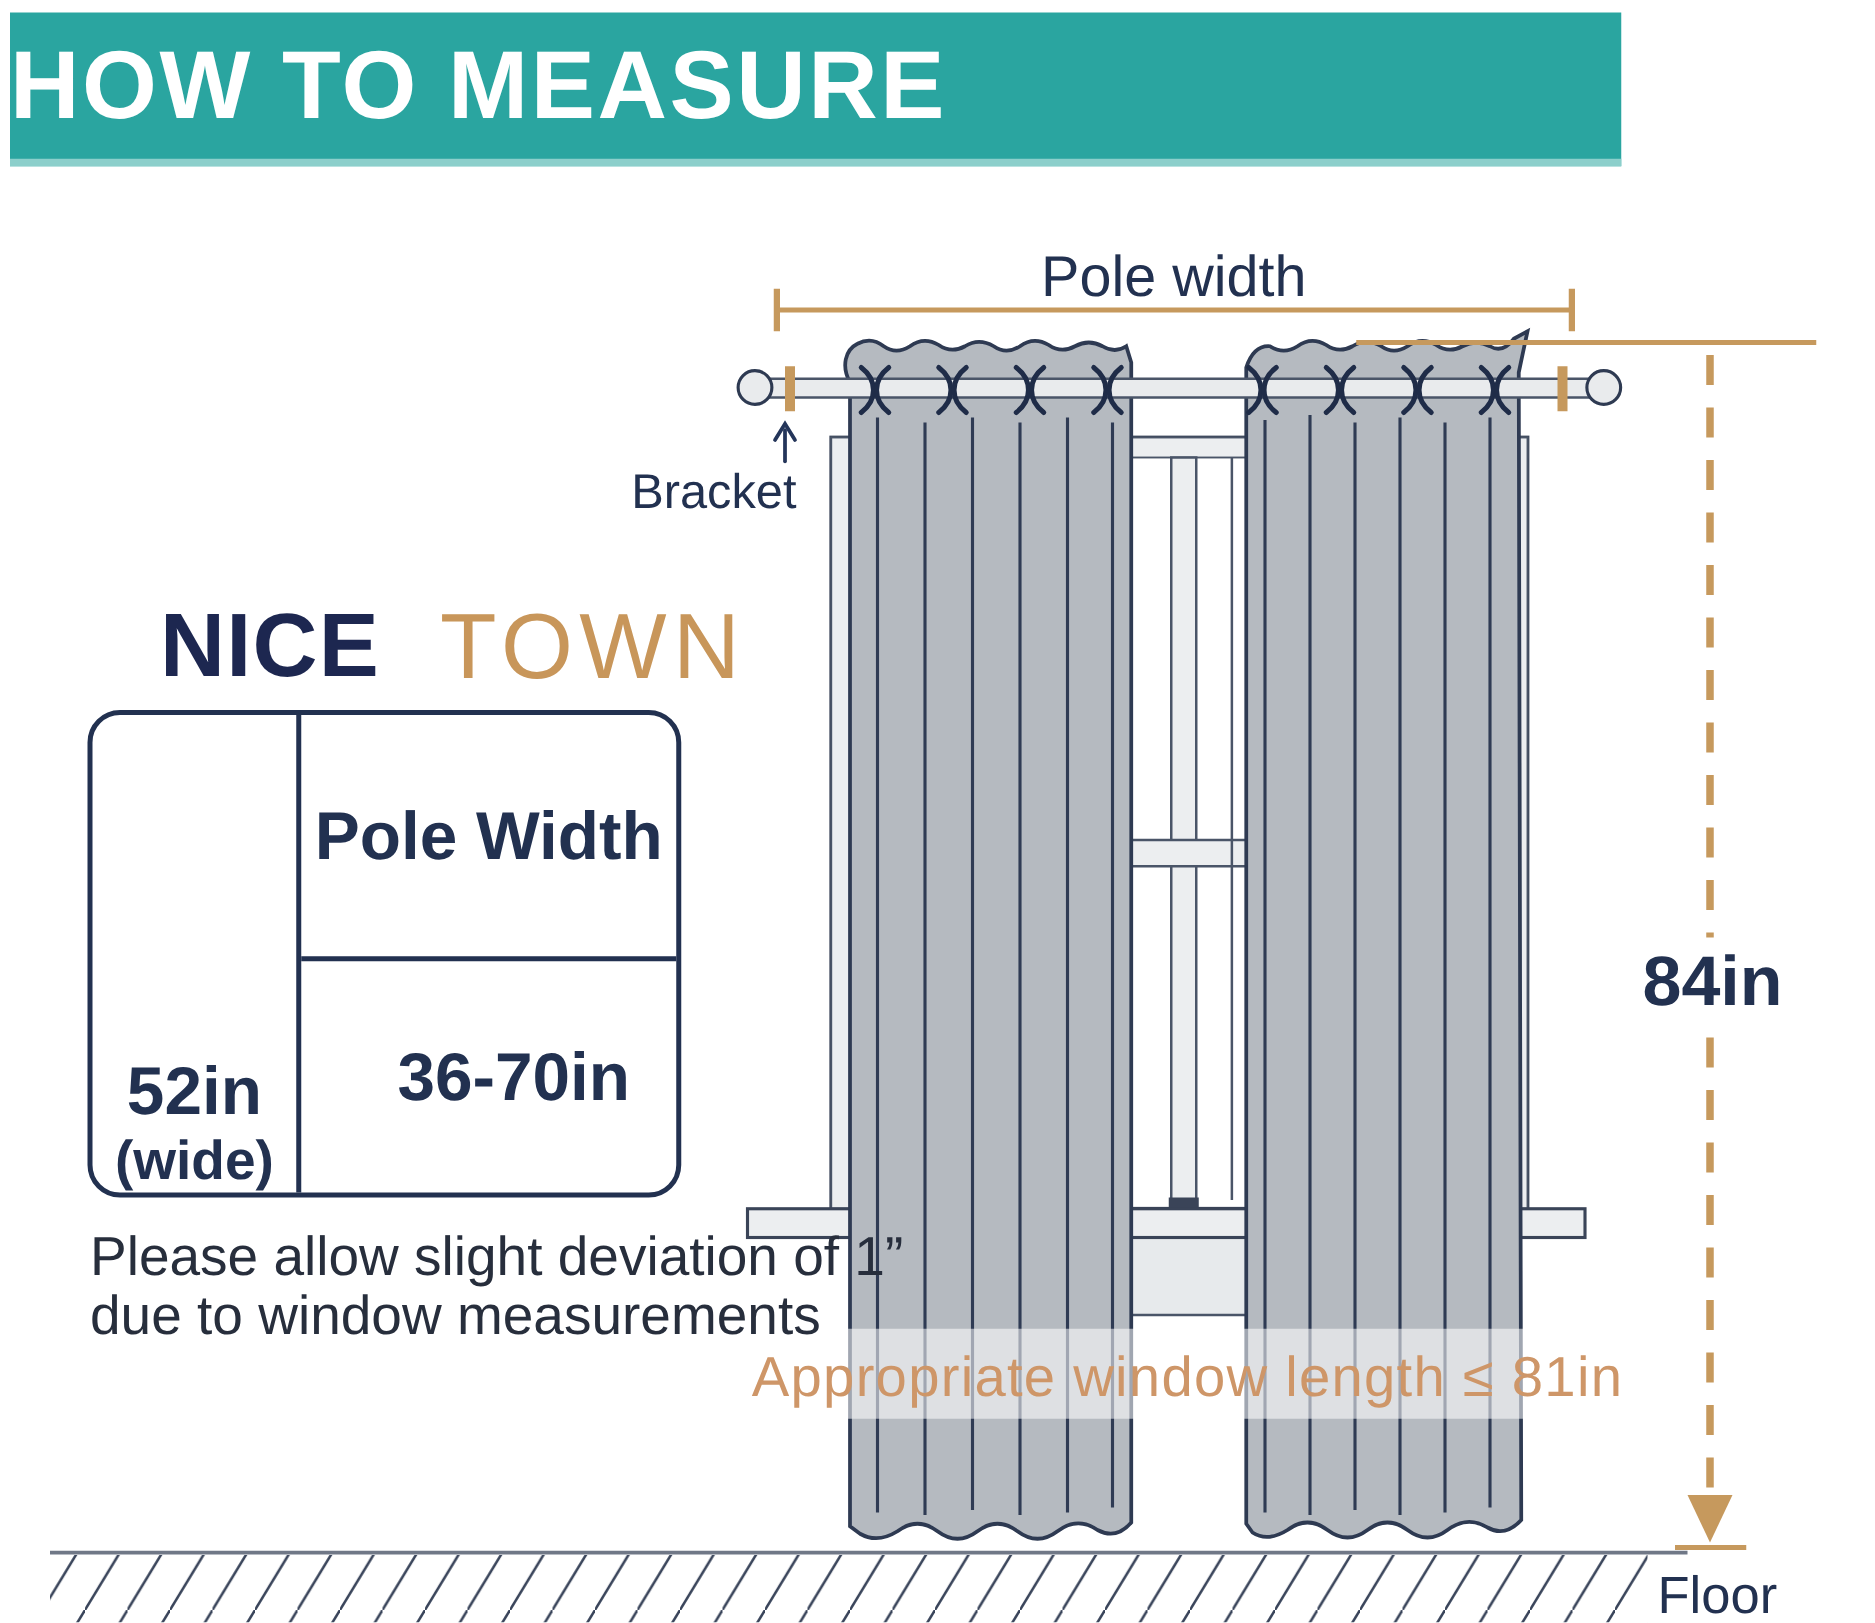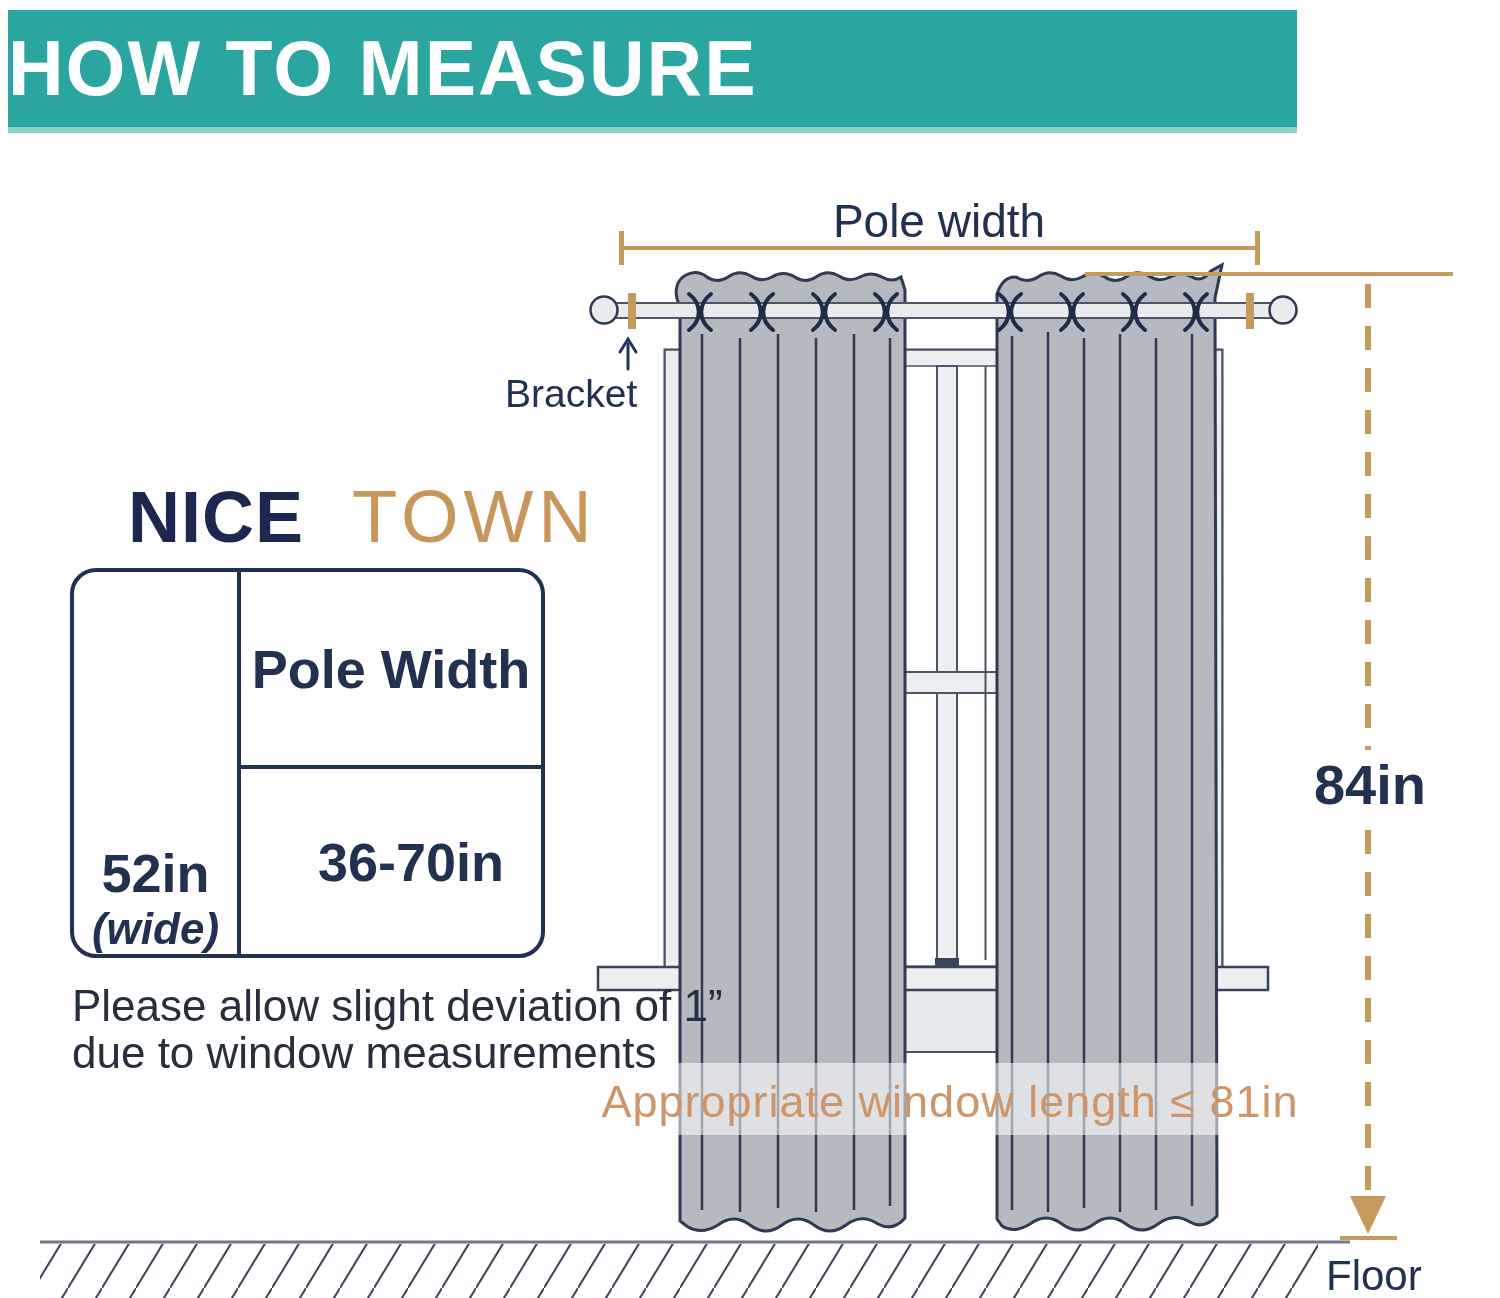--- a/index.html
+++ b/index.html
@@ -43,21 +43,21 @@
     width:163px;border-right:4px solid var(--navy);
     display:flex;flex-direction:column;align-items:center;justify-content:flex-end;
   }
   .size-table .col-right{flex:1;display:flex;flex-direction:column;}
   .size-table .cell-top{
     height:193px;border-bottom:4px solid var(--navy);
     display:flex;flex-direction:column;align-items:center;justify-content:center;
   }
   .size-table .cell-bottom{flex:1;display:flex;align-items:center;justify-content:center;padding-left:40px;}
   .t-big{font-size:54px;font-weight:bold;}
-  .t-mid{font-size:44px;font-weight:bold;font-style:italic;}
+  .t-mid{font-size:44px;font-weight:bold;}
   .t-note{font-size:40px;font-weight:bold;margin-top:6px;}
   
   .disclaimer{left:72px;top:982px;font-size:44px;color:var(--ink);line-height:47px;}
 </style>
 </head>
 <body>
 
 <svg class="abs scene" viewBox="0 0 1500 1298" xmlns="http://www.w3.org/2000/svg">
   <defs>
     <pattern id="hatch" width="34" height="56" patternUnits="userSpaceOnUse">

